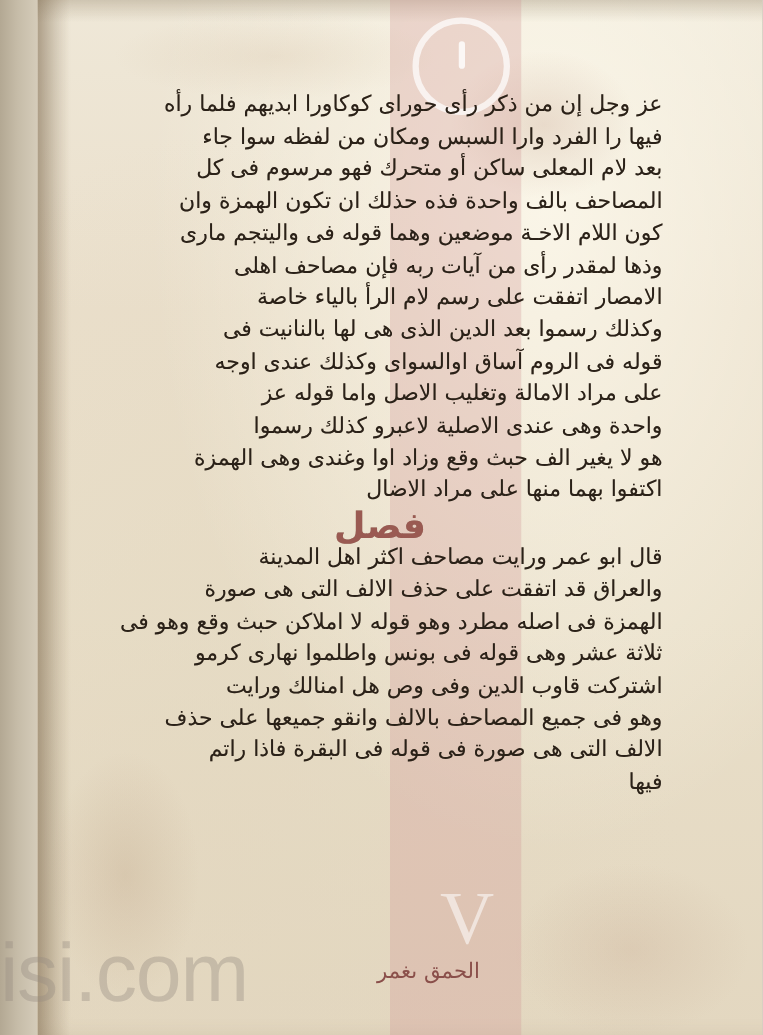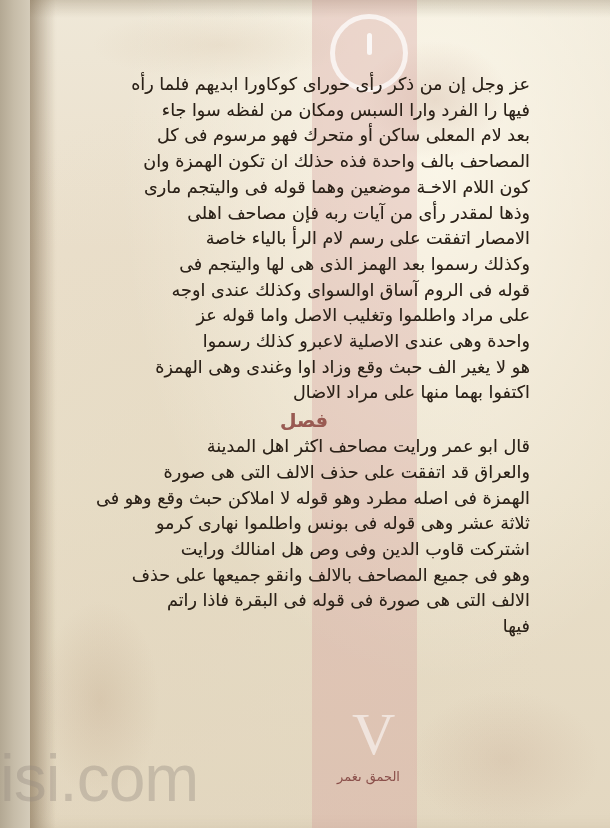--- a/index.html
+++ b/index.html
@@ -119,32 +119,32 @@
   }
   .textblock .line {
     display: block;
     white-space: nowrap;
     transform-origin: right center;
   }
   .heading-word {
     display: block;
     text-align: center;
     color: #9a5a52;
-    font-size: 19px;
+    font-size: 29px;
     line-height: 28px;
     font-weight: bold;
     letter-spacing: 1px;
   }
   .catchword {
     position: absolute;
-    right: 210px;
+    right: 226px;
     bottom: 44px;
     direction: rtl;
     color: #8a4f4a;
-    font-size: 13px;
+    font-size: 17px;
     font-family: "DejaVu Sans", sans-serif;
     line-height: 14px;
     text-align: center;
   }
   .edge-shadow-left {
     position: absolute;
     left: 30px; top: 0;
     width: 26px; height: 828px;
     background: linear-gradient(90deg, rgba(110,88,60,0.35), rgba(110,88,60,0));
     pointer-events: none;
@@ -180,23 +180,23 @@
   <div class="wm-site">isi.com</div>
 
   <div class="textblock">
     <span class="line">عز وجل إن من ذكر رأى حوراى كوكاورا ابديهم فلما رأه</span>
     <span class="line">فيها را الفرد وارا السبس ومكان من لفظه سوا جاء</span>
     <span class="line">بعد لام المعلى ساكن أو متحرك فهو مرسوم فى كل</span>
     <span class="line">المصاحف بالف واحدة فذه حذلك ان تكون الهمزة وان</span>
     <span class="line">كون اللام الاخـة موضعين وهما قوله فى واليتجم مارى</span>
     <span class="line">وذها لمقدر رأى من آيات ربه فإن مصاحف اهلى</span>
     <span class="line">الامصار اتفقت على رسم لام الرأ بالياء خاصة</span>
-    <span class="line">وكذلك رسموا بعد الهمز الذى هى لها واليتجم فى</span>
+    <span class="line">وكذلك رسموا بعد الدين الذى هى لها بالنانيت فى</span>
     <span class="line">قوله فى الروم آساق اوالسواى وكذلك عندى اوجه</span>
-    <span class="line">على مراد واطلموا وتغليب الاصل واما قوله عز</span>
+    <span class="line">على مراد الامالة وتغليب الاصل واما قوله عز</span>
     <span class="line">واحدة وهى عندى الاصلية لاعبرو كذلك رسموا</span>
     <span class="line">هو لا يغير الف حبث وقع وزاد اوا وغندى وهى الهمزة</span>
     <span class="line">اكتفوا بهما منها على مراد الاضال</span>
     <span class="heading-word">فصل</span>
     <span class="line">قال ابو عمر ورايت مصاحف اكثر اهل المدينة</span>
     <span class="line">والعراق قد اتفقت على حذف الالف التى هى صورة</span>
     <span class="line">الهمزة فى اصله مطرد وهو قوله لا املاكن حبث وقع وهو فى</span>
     <span class="line">ثلاثة عشر وهى قوله فى بونس واطلموا نهارى كرمو</span>
     <span class="line">اشتركت قاوب الدين وفى وص هل امنالك ورايت</span>
     <span class="line">وهو فى جميع المصاحف بالالف وانقو جميعها على حذف</span>

